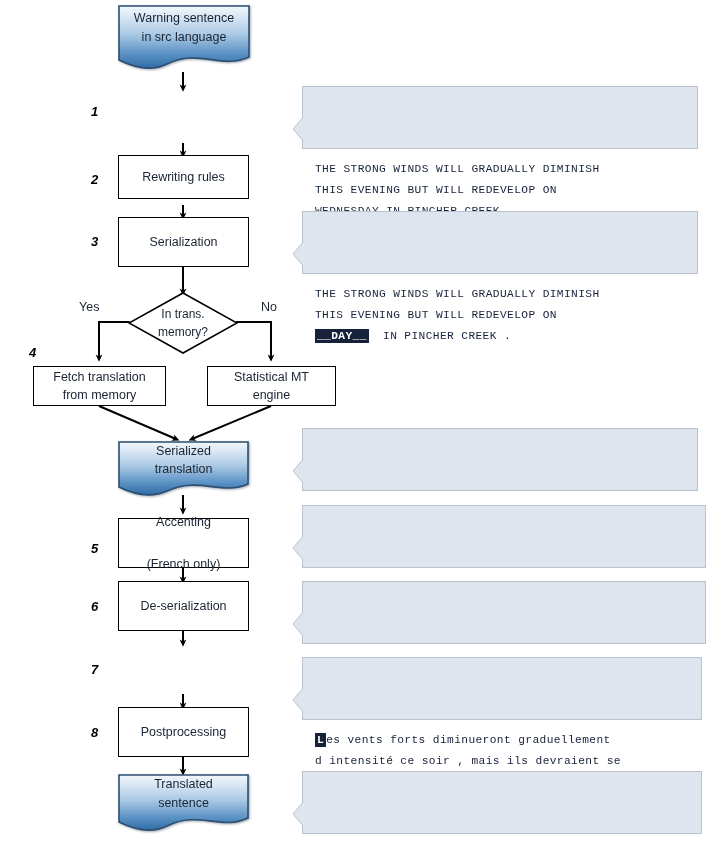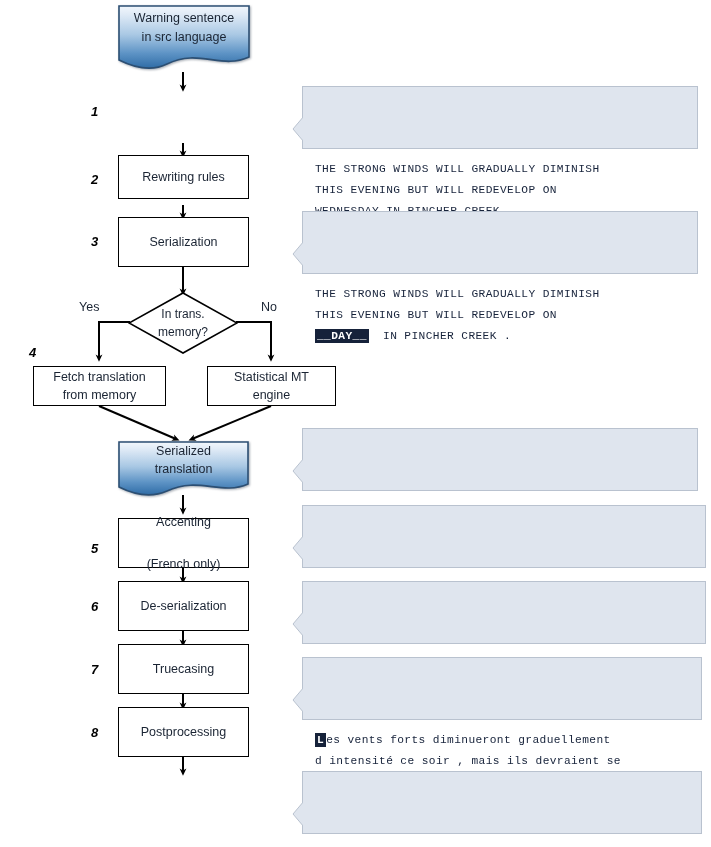--- a/index.html
+++ b/index.html
@@ -220,29 +220,35 @@
     <span class="ln">Accenting</span>
     <span class="ln">(French only)</span>
   </div>
 
   <div class="stepnum" style="left:91px; top:599px;">6</div>
   <div class="node proc" style="left:118px; top:581px; width:131px; height:50px;">
     <span class="ln">De-serialization</span>
   </div>
 
   <div class="stepnum" style="left:91px; top:662px;">7</div>
-  <div class="node proc" style="left:118px; top:644px; width:131px; height:50px;">
-    <span class="ln">Truecasing</span>
-  </div>
 
   <div class="stepnum" style="left:91px; top:725px;">8</div>
   <div class="node proc" style="left:118px; top:707px; width:131px; height:50px;">
     <span class="ln">Postprocessing</span>
   </div>
 
+  <div class="node doc" style="left:117px; top:773px; width:133px; height:62px;">
+    <svg class="docsvg" width="133" height="62" viewBox="0 0 133 62">
+      <path d="M2,2 H131 V45 C104,58 82,37 50,53 C34,61 18,57 2,49 Z" fill="url(#docgrad)" stroke="#2c4f73" stroke-width="1.6"></path>
+    </svg>
+    <div class="doclabel">
+      <span class="ln">Translated</span>
+      <span class="ln">sentence</span>
+    </div>
+  </div>
 
   <div class="callout" style="left:302px; top:86px; width:396px; height:63px;">
     <svg class="tail" viewBox="0 0 12 26">
       <path d="M12,0 L1,13 L12,26" fill="#dfe5ee" stroke="#b9c2cf" stroke-width="1"></path>
       <line x1="12" y1="0" x2="12" y2="26" stroke="#dfe5ee" stroke-width="2"></line>
     </svg>
   <span class="row"><span>THE STRONG WINDS WILL GRADUALLY DIMINISH</span></span><span class="row"><span>THIS EVENING BUT WILL REDEVELOP ON</span></span><span class="row"><span>WEDNESDAY IN PINCHER CREEK .</span></span></div>
 
   <div class="callout" style="left:302px; top:211px; width:396px; height:63px;">
     <svg class="tail" viewBox="0 0 12 26">

